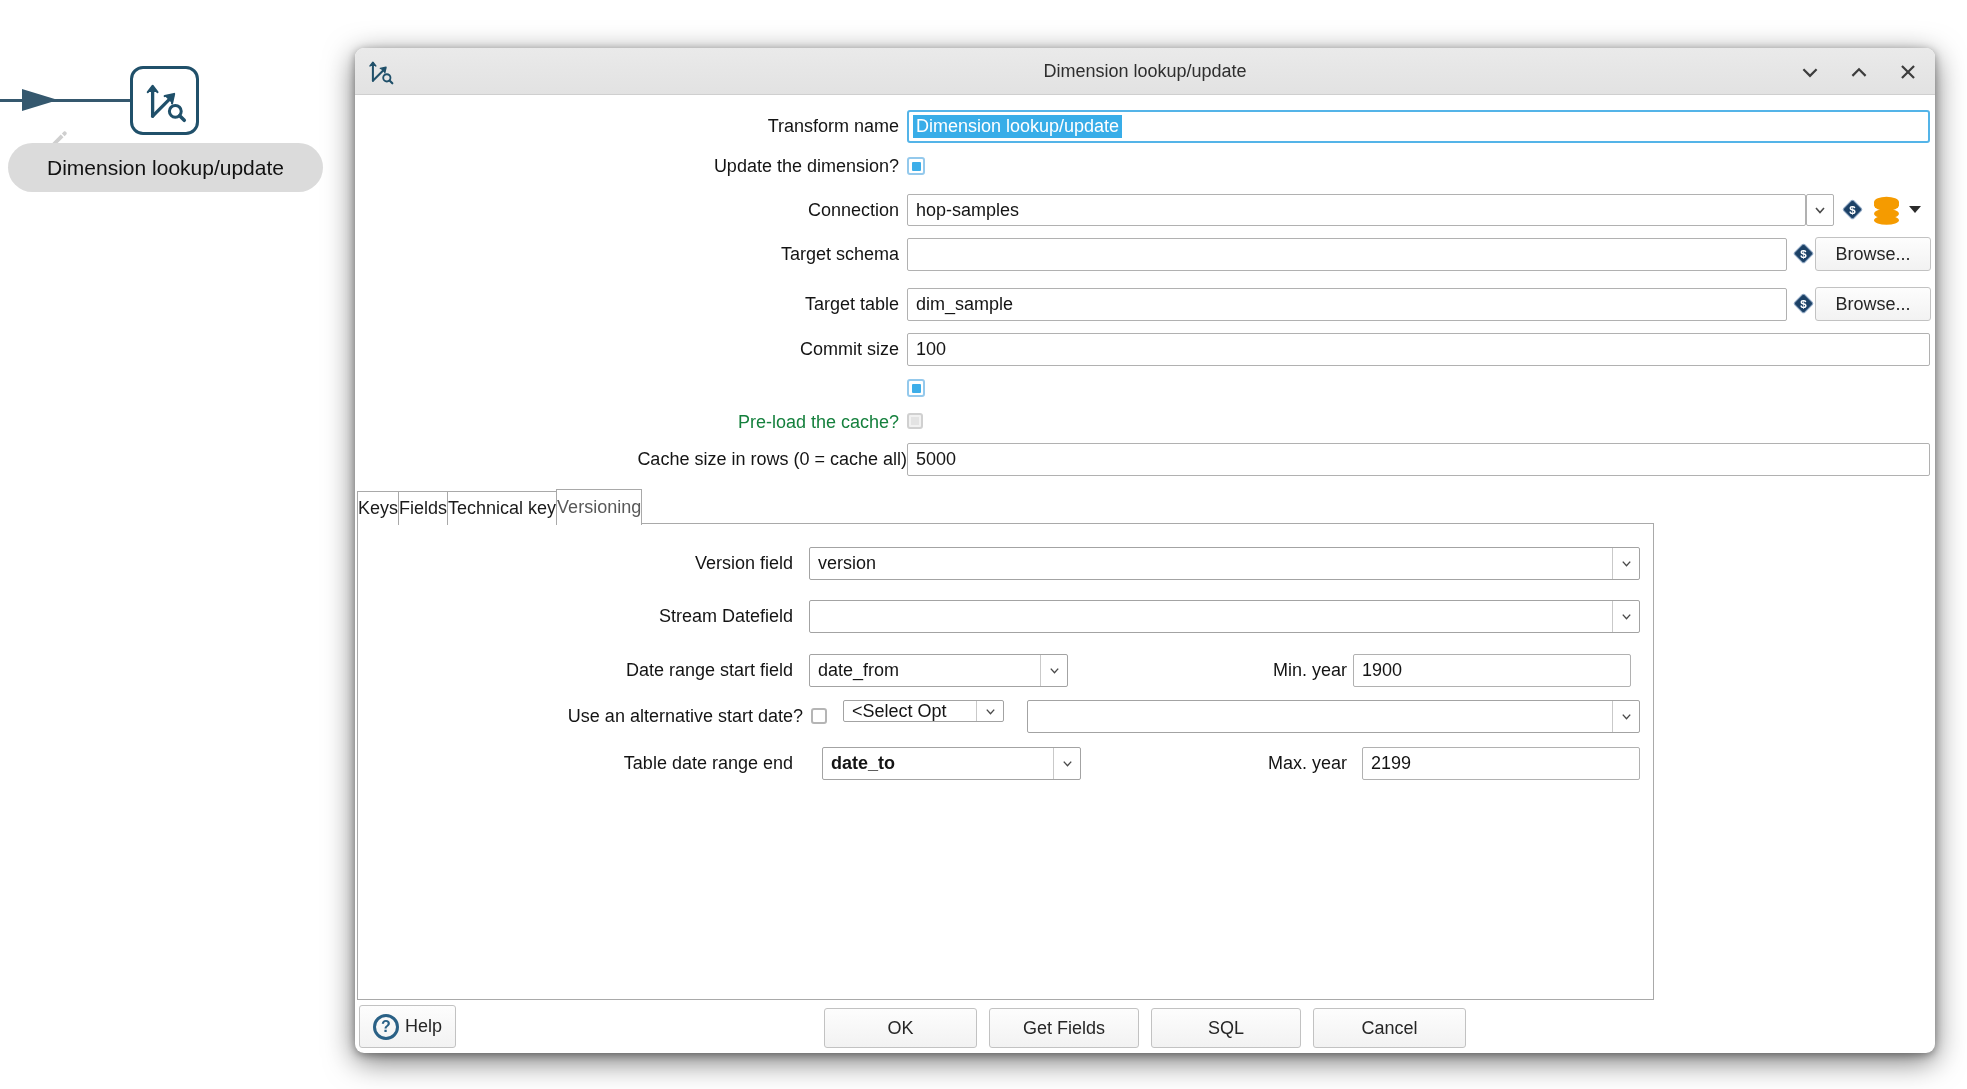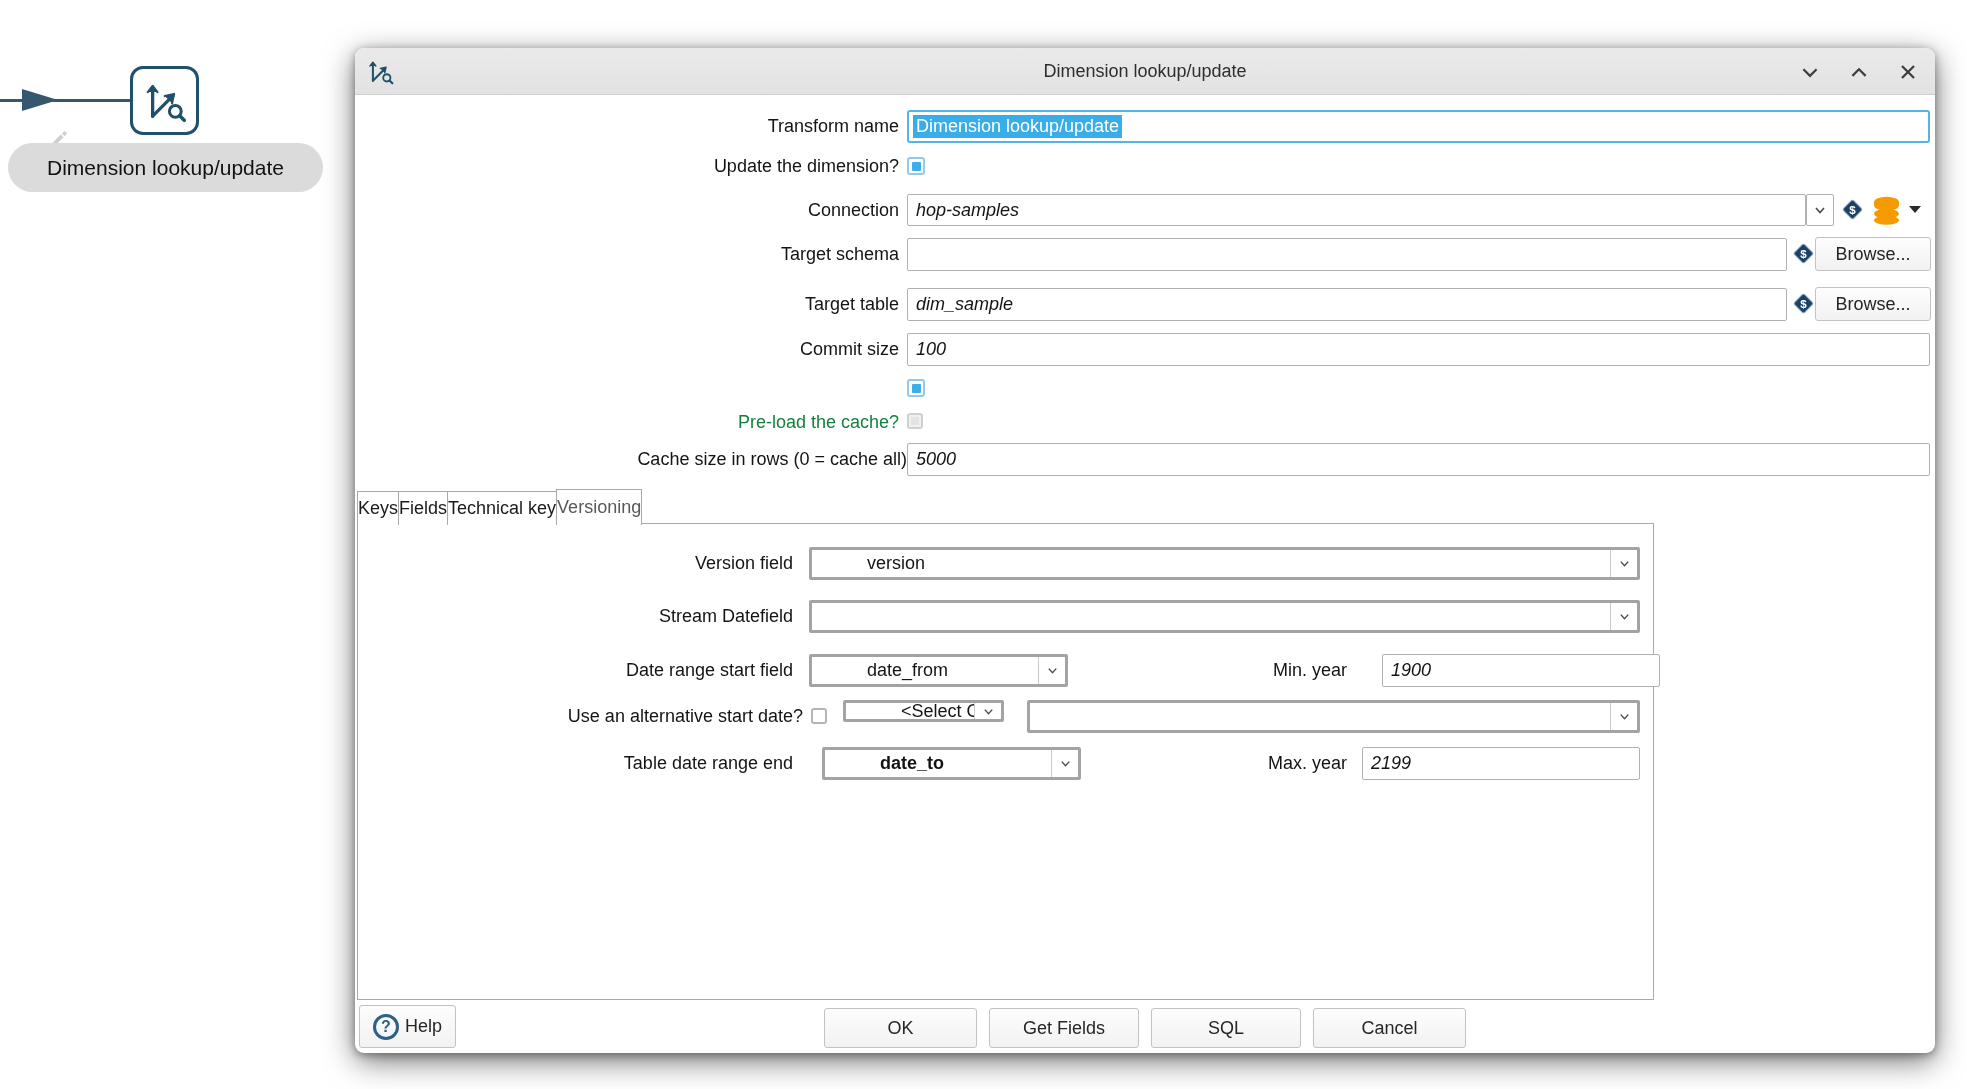--- a/index.html
+++ b/index.html
@@ -28,27 +28,27 @@
   #title { position:absolute; left:0; top:0; width:100%; height:47px; text-align:center;
       line-height:47px; font-size:18px; color:#2e2e2e; }
   .titlebar-icon { position:absolute; left:12px; top:10px; }
   #win-controls { position:absolute; right:16px; top:0; height:47px; display:flex; align-items:center; gap:27px; }
   .win-btn { width:22px; height:22px; display:flex; align-items:center; justify-content:center; cursor:default; }
 
   
   .lbl { position:absolute; text-align:right; font-size:18px; color:#141414; }
   .lbl.dis { color:#15803d; }
   .inp { position:absolute; border:1px solid #b1b1b1; border-radius:2px; background:#fff;
-      font-size:18px; color:#141414; padding:0 8px; font-family:"Liberation Sans","DejaVu Sans",sans-serif;font-style:italic; }
+      font-size:18px; color:#141414; padding:0 8px; font-family:"Liberation Sans","DejaVu Sans",sans-serif; }
   .inp-focused { position:absolute; border:2px solid #54b4e8; border-radius:3px; background:#fff;
       display:flex; align-items:center; padding:0 4px; font-size:18px; }
   .sel-text { background:#38ade8; color:#ffffff; padding:1px 3px; white-space:nowrap; }
   .drop-btn { position:absolute; border:1px solid #b1b1b1; background:#fff; border-radius:2px;
       display:flex; align-items:center; justify-content:center; }
-  .combo { position:absolute; border:3px solid #a3a3a3; border-radius:2px; background:#fff; display:flex;padding-left:47px; }
+  .combo { position:absolute; border:1px solid #a3a3a3; border-radius:2px; background:#fff; display:flex; }
   .combo-text { flex:1; font-size:18px; color:#141414; padding:0 8px; display:flex; align-items:center;
       overflow:hidden; white-space:nowrap; }
   .combo-btn { width:27px; border-left:1px solid #c9c9c9; display:flex; align-items:center; justify-content:center; }
   .btn { border:1px solid #c2c2c2; border-radius:3px; background:linear-gradient(#fdfdfd,#f2f2f2);
       font-size:18px; color:#262626; display:flex; align-items:center; justify-content:center;
       font-family:"Liberation Sans","DejaVu Sans",sans-serif; }
   .cb { position:absolute; background:#fff; border-radius:3px; display:flex; align-items:center; justify-content:center; }
   .cb.on { width:18px; height:18px; border:2px solid #94c9ec; }
   .cb.on .cb-fill { width:9px; height:9px; background:#3daee9; border-radius:1px; }
   .cb.off { width:16px; height:16px; border:2px solid #b5b5b5; }
@@ -245,21 +245,21 @@
   <div class="lbl" style="left:0;top:606px;width:438px;line-height:33px;z-index:5;">Date range start field</div>
   <div class="combo" style="left:454px;top:606px;width:259px;height:33px;z-index:5;">
     <span class="combo-text">date_from</span>
     <span class="combo-btn">
       <svg width="13" height="13" viewBox="0 0 14 14" fill="none" stroke="#4a4a4a" stroke-width="1.5">
           <path d="M3 5 L7 9.5 L11 5"></path>
         </svg>
     </span>
   </div>
   <div class="lbl" style="left:800px;top:606px;width:192px;line-height:33px;z-index:5;">Min. year</div>
-  <input class="inp" style="left: 1027px; top: 606px; width: 278px; height: 33px; z-index: 5;" value="1900">
+  <input class="inp" style="left: 998px; top: 606px; width: 278px; height: 33px; z-index: 5;" value="1900">
 
   <div class="lbl" style="left:0;top:652px;width:448px;line-height:33px;z-index:5;padding-left:36px;">Use an alternative start date?</div>
   <span class="cb off" style="left:456px;top:660px;z-index:5;"></span>
   <div class="combo" style="left:488px;top:652px;width:161px;height:22px;z-index:5;">
     <span class="combo-text">&lt;Select Opt</span>
     <span class="combo-btn">
       <svg width="13" height="13" viewBox="0 0 14 14" fill="none" stroke="#4a4a4a" stroke-width="1.5">
           <path d="M3 5 L7 9.5 L11 5"></path>
         </svg>
     </span>

